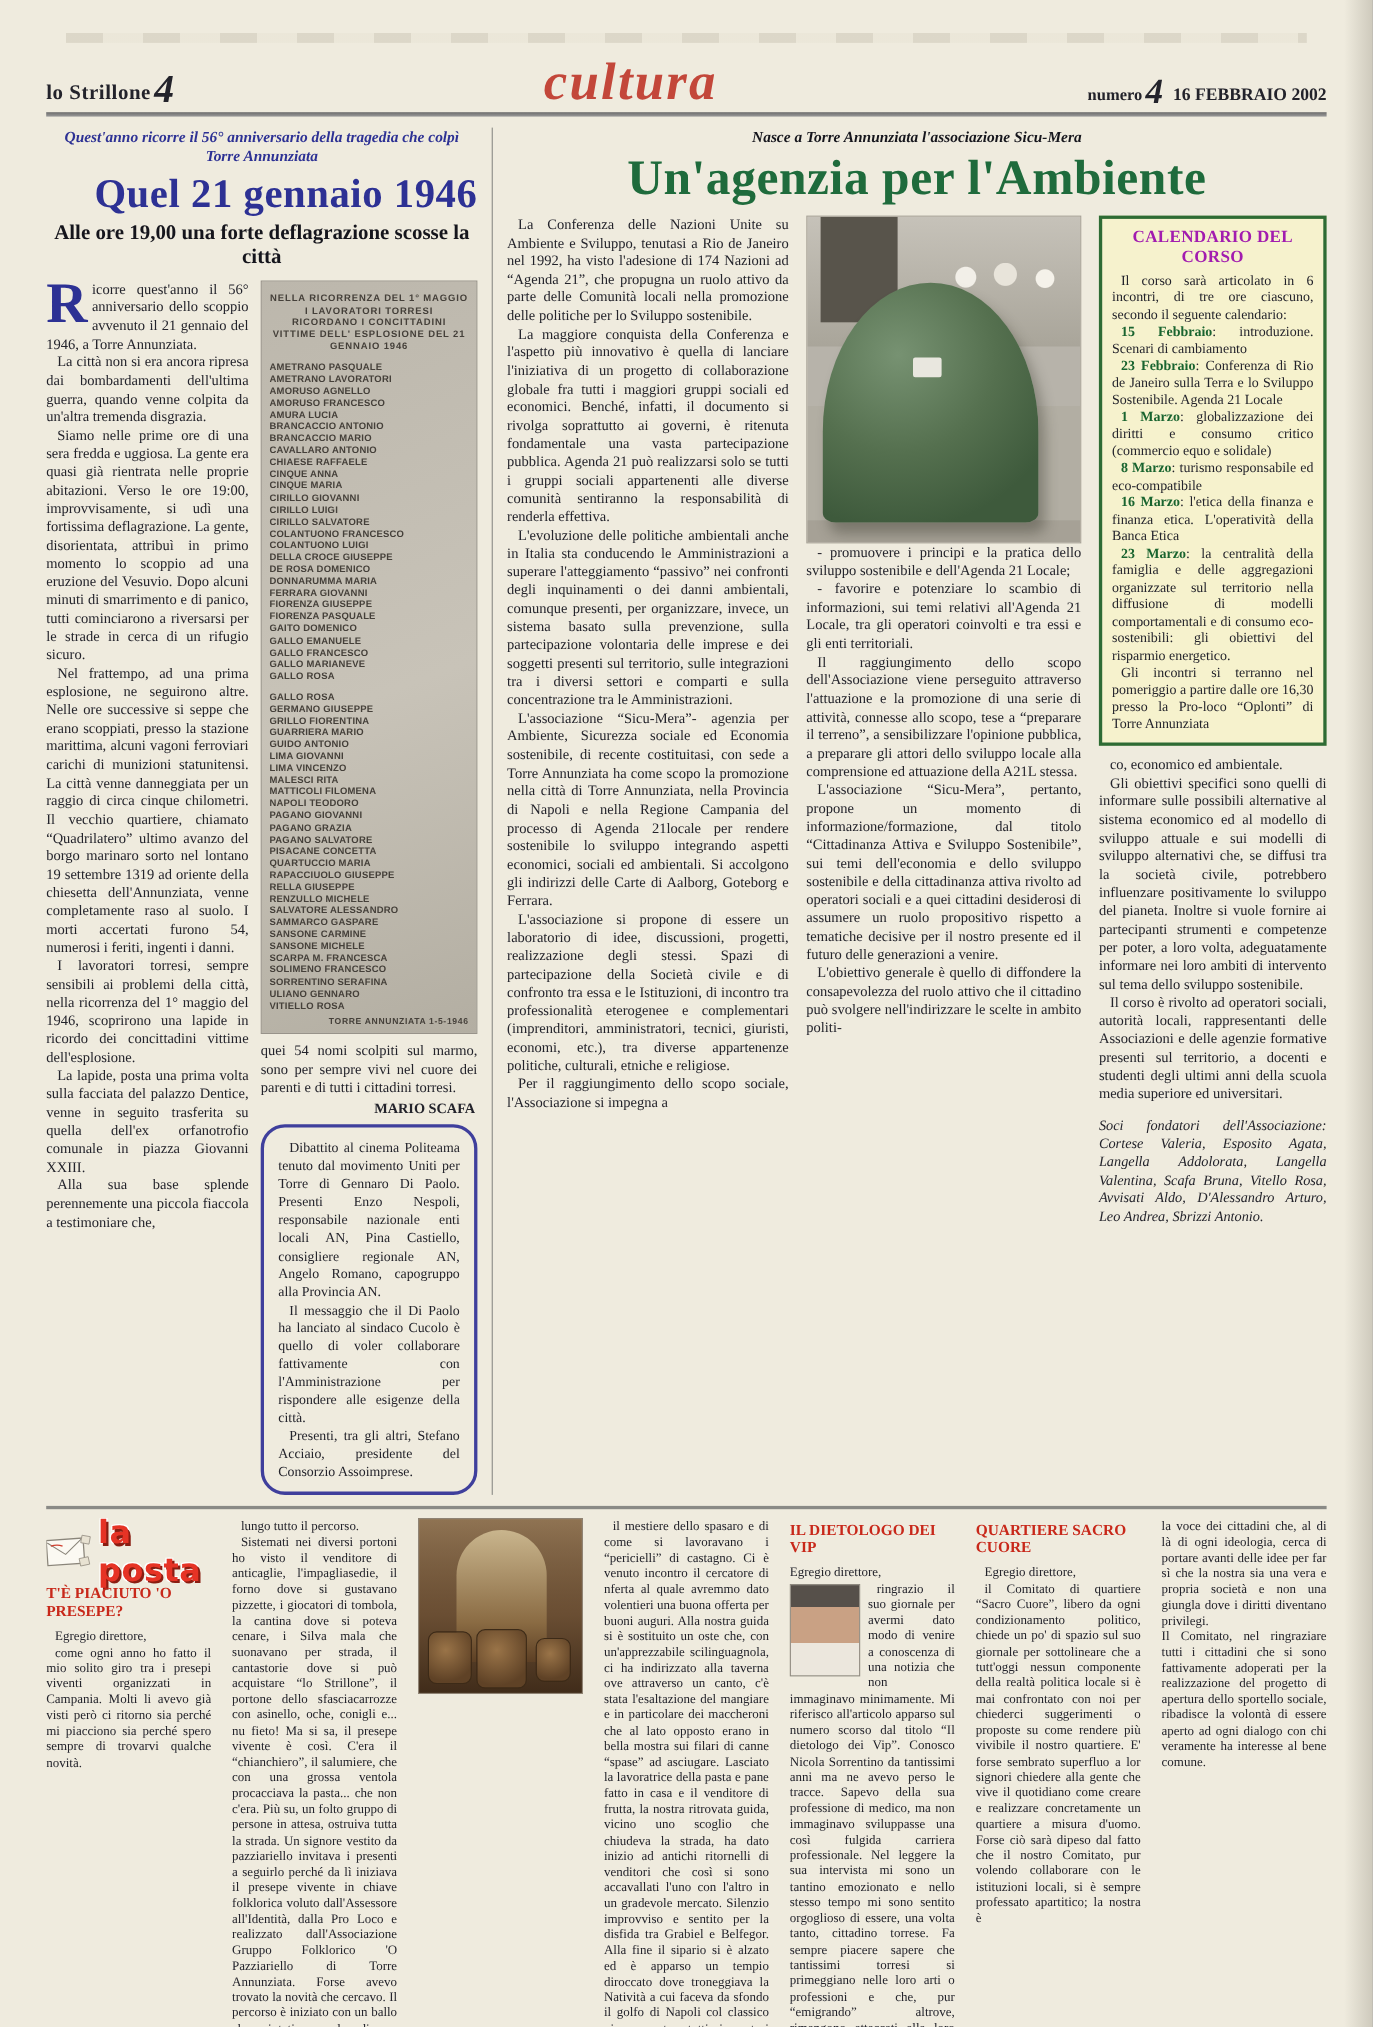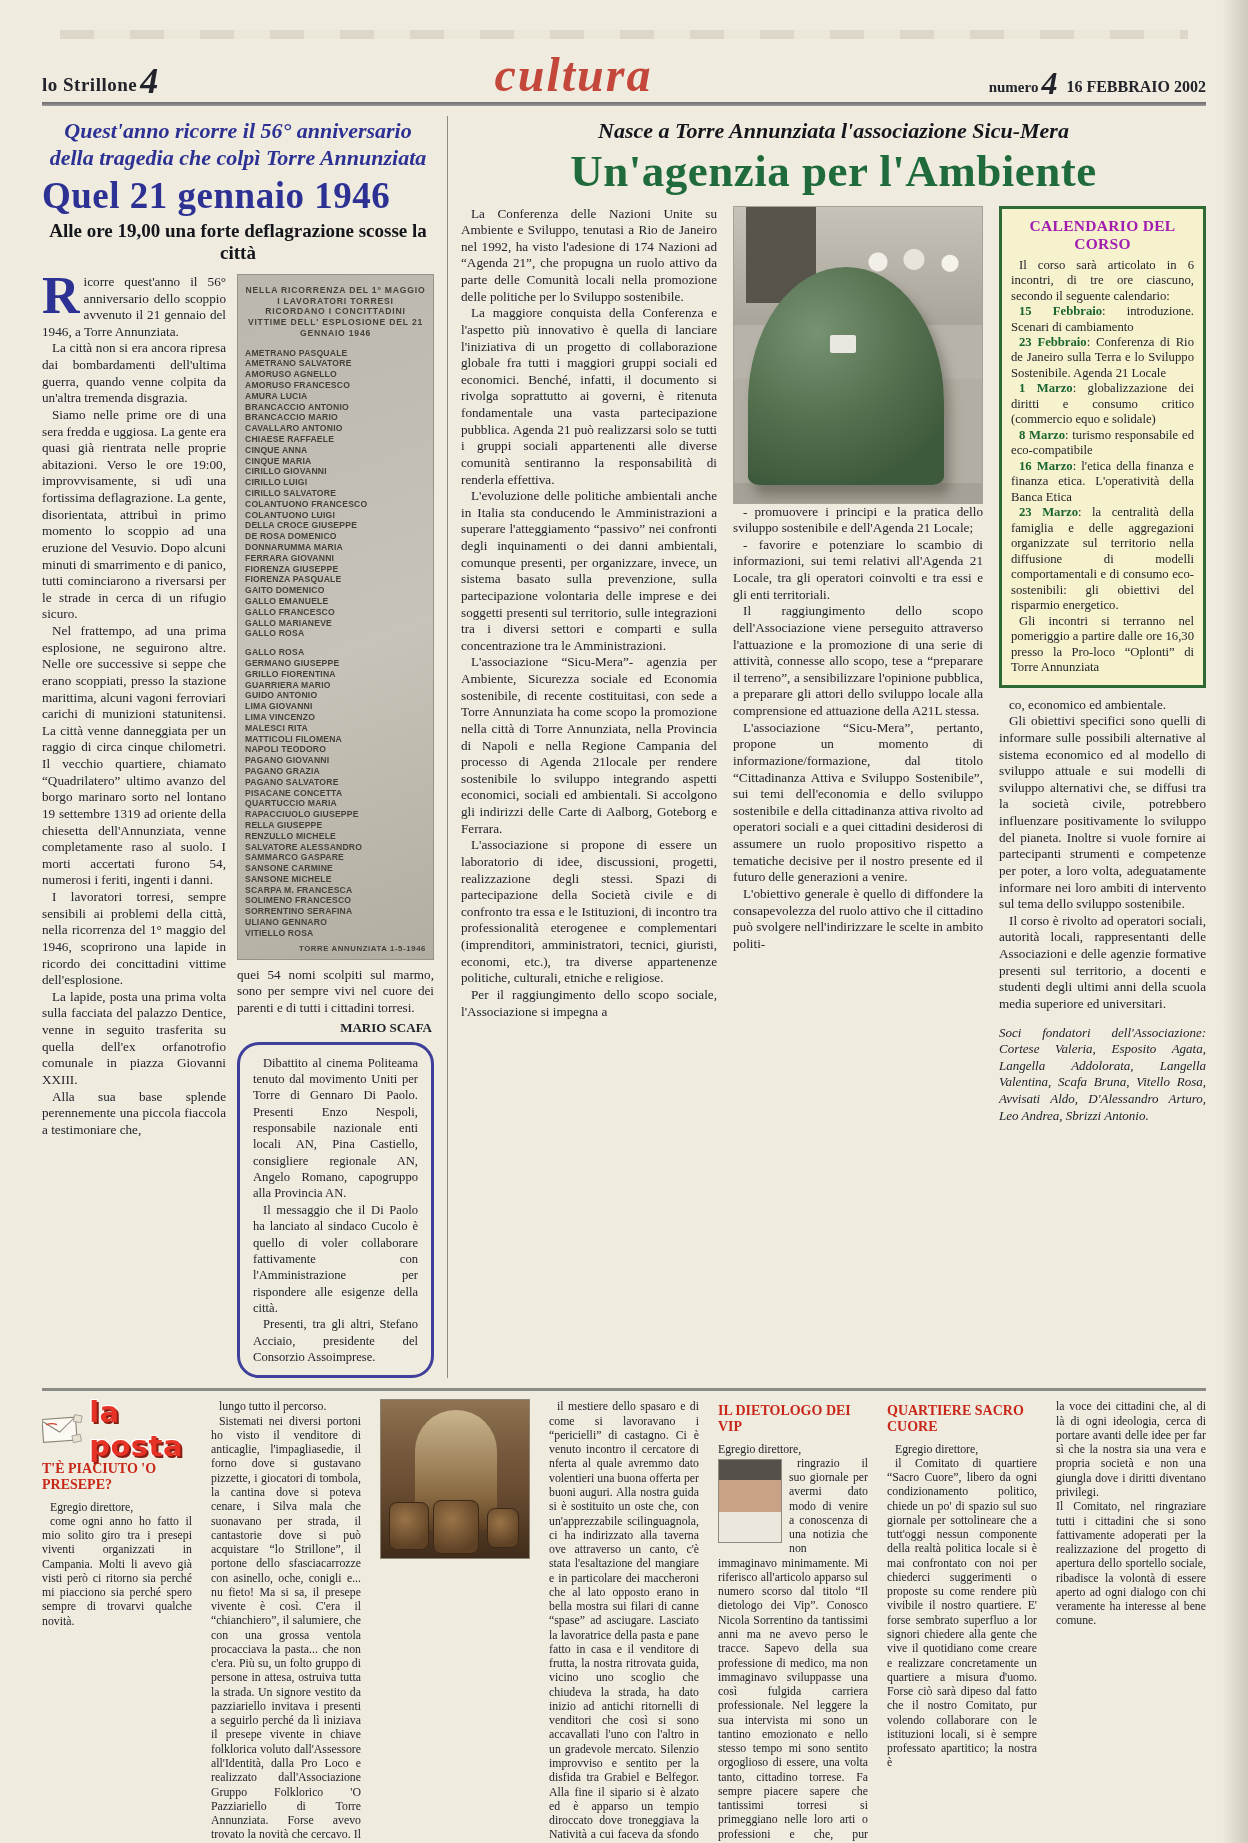--- a/index.html
+++ b/index.html
@@ -17,24 +17,24 @@
   .mast-num{font-style:italic;font-weight:bold;font-size:36px;line-height:.8;}
   .section-title{color:#c3473a;font-style:italic;font-weight:bold;font-size:48px;line-height:.9;letter-spacing:2px;}
   .issue-word{font-weight:bold;font-size:15px;}
   .issue-num{font-style:italic;font-weight:bold;font-size:32px;line-height:.8;}
   .issue-date{font-weight:bold;font-size:16px;margin-left:6px;}
   .mainrule{height:4px;background:linear-gradient(#6c6c6c,#9a9a9a);margin:6px 42px 10px;}
   
   .articles{display:flex;margin:0 42px;gap:0;}
   .art-left{width:392px;padding-right:13px;border-right:1px solid #8b8b85;}
   .art-right{flex:1;padding-left:13px;}
-  .kicker{font-style:italic;font-weight:bold;text-align:center;font-size:22px;line-height:1.2;margin:2px 0 4px;}
+  .kicker{font-style:italic;font-weight:bold;text-align:center;font-size:14px;line-height:1.2;margin:2px 0 4px;}
   .kicker.blue{color:#2d3194;}
   .kicker.black{color:#15151c;}
-  .headline-left{color:#2d3194;font-weight:bold;font-size:37px;text-align:left;line-height:1;margin:6px 0 6px;letter-spacing:.5px;}
+  .headline-left{color:#2d3194;font-weight:bold;font-size:37px;text-align:right;line-height:1;margin:6px 0 6px;letter-spacing:.5px;}
   .subhead{font-weight:bold;font-size:19px;color:#15151c;text-align:center;margin:0 0 10px;}
   .headline-right{color:#1f6b3c;font-weight:bold;font-size:45px;text-align:center;line-height:1;margin:4px 0 12px;letter-spacing:.5px;}
   .bp{font-size:13.2px;line-height:1.26;text-align:justify;margin:0;text-indent:10px;}
   .lbody{display:flex;gap:11px;}
   .lcolA{width:184px;}
   .lcolB{flex:1;}
   .dropcap{float:left;color:#2d3194;font-weight:bold;font-size:52px;line-height:40px;padding:2px 4px 0 0;}
   .first{text-indent:0;}
   
   .plaque{background:linear-gradient(160deg,#bcb7ac,#c8c3b8 55%,#b3aea2);border:1px solid #98938a;
@@ -139,21 +139,21 @@
 
             <div>NELLA RICORRENZA DEL 1° MAGGIO</div>
                 <div>I LAVORATORI TORRESI</div>
                 <div>RICORDANO I CONCITTADINI</div>
                 <div>VITTIME DELL' ESPLOSIONE DEL 21 GENNAIO 1946</div>
               </div>
             <div class="plaque-names">
               <div class="plaque-col">
 
               <div>AMETRANO PASQUALE</div>
-                  <div>AMETRANO SALVATORE</div>
+                  <div>AMETRANO LAVORATORI</div>
                   <div>AMORUSO AGNELLO</div>
                   <div>AMORUSO FRANCESCO</div>
                   <div>AMURA LUCIA</div>
                   <div>BRANCACCIO ANTONIO</div>
                   <div>BRANCACCIO MARIO</div>
                   <div>CAVALLARO ANTONIO</div>
                   <div>CHIAESE RAFFAELE</div>
                   <div>CINQUE ANNA</div>
                   <div>CINQUE MARIA</div>
                   <div>CIRILLO GIOVANNI</div>

